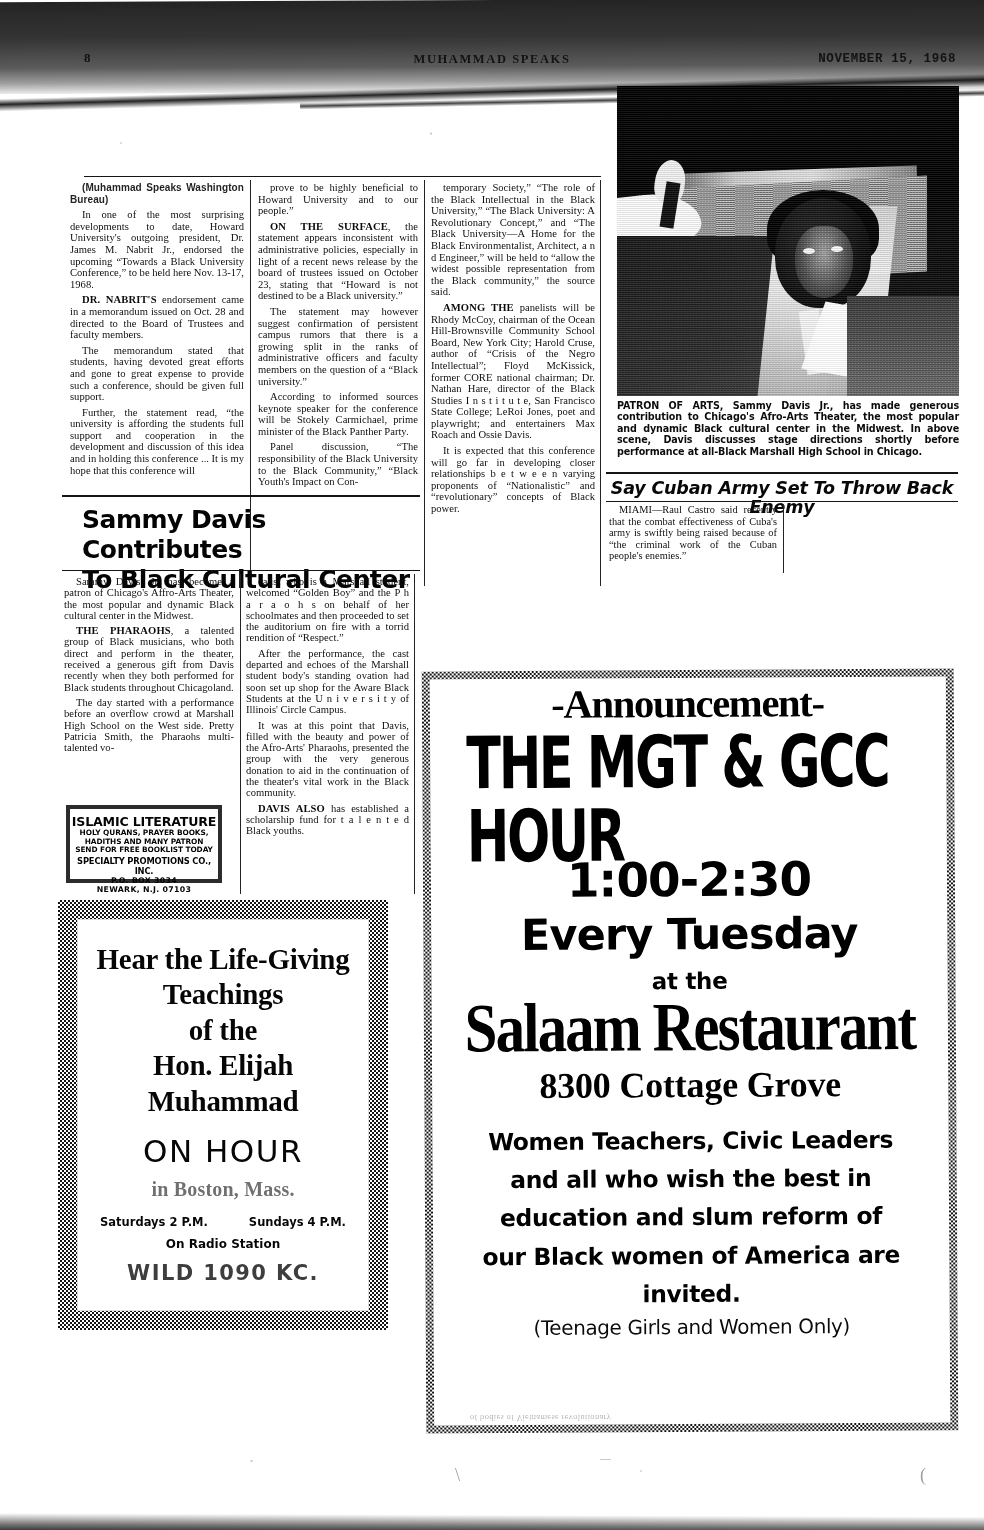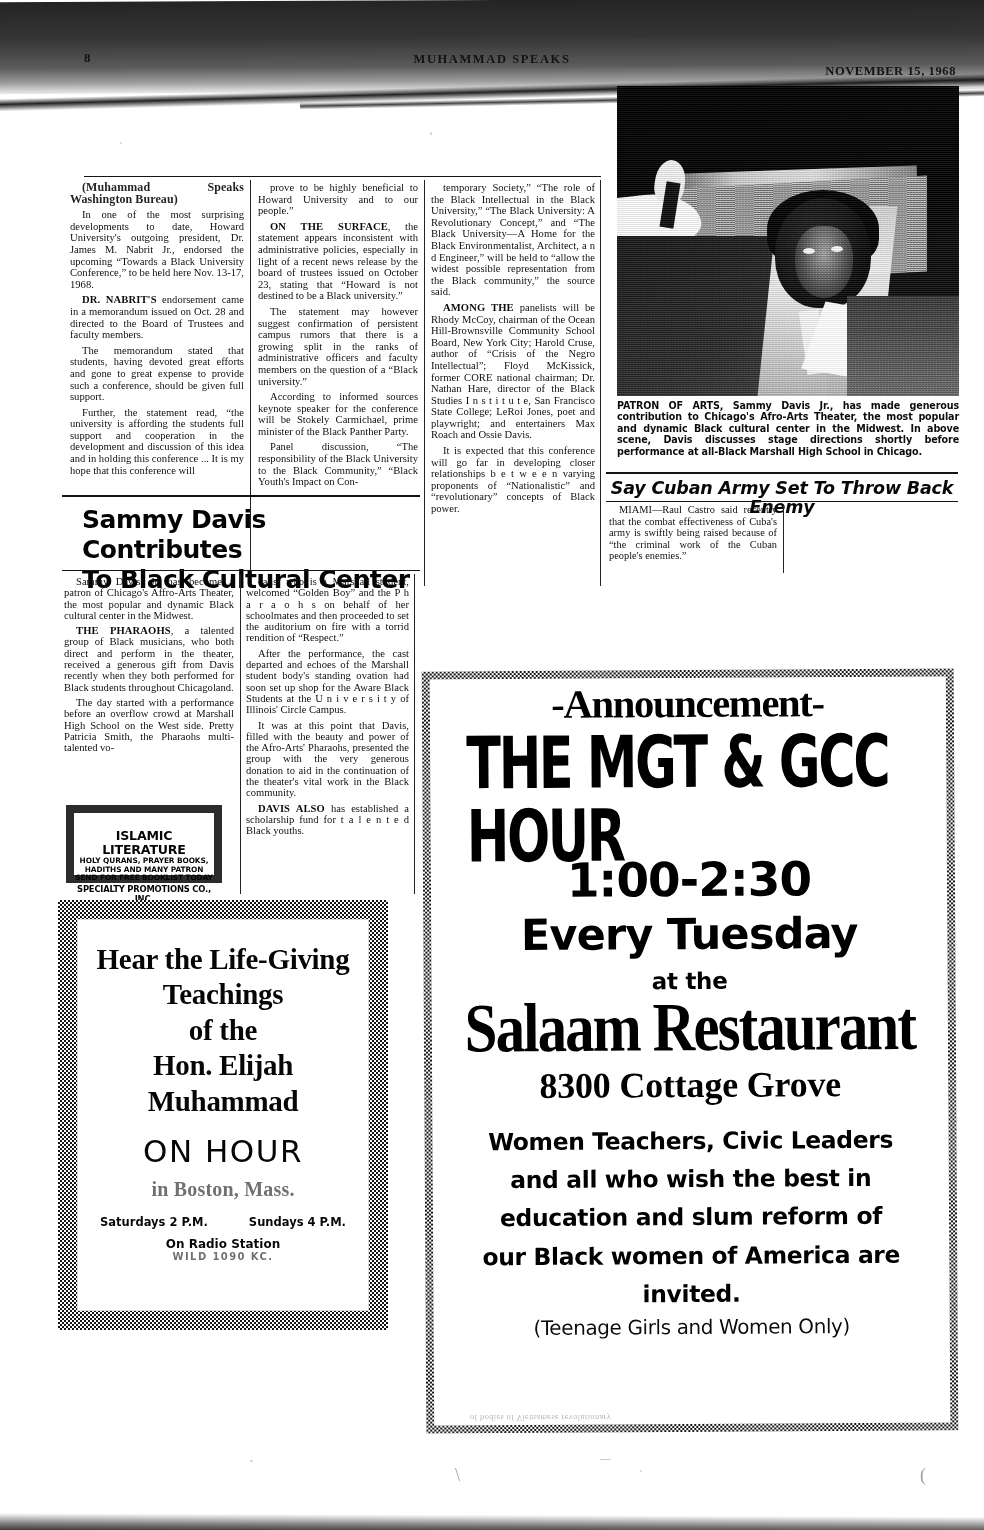--- a/index.html
+++ b/index.html
@@ -42,22 +42,22 @@
   .folio{
     position:absolute;left:84px;top:50px;font-weight:bold;font-size:13px;
     font-family:"Liberation Serif",serif;color:#1a1a1a;letter-spacing:.5px;
   }
   .paper-name{
     position:absolute;left:0;top:52px;width:984px;text-align:center;
     font-family:"Liberation Serif",serif;font-weight:bold;font-size:12.5px;
     letter-spacing:1.6px;color:#1b1b1b;
   }
   .issue-date{
-    position:absolute;right:28px;top:64px;
-    font-family:Liberation Serif, serif;font-weight:bold;font-size:12.5px;
+    position:absolute;right:28px;top:52px;
+    font-family:Liberation Mono, monospace;font-weight:bold;font-size:12.5px;
     letter-spacing:.6px;color:#1b1b1b;
   }
 
   
   .hl-main{
     position:absolute;left:86px;top:70px;width:512px;
     font-family:"DejaVu Sans",sans-serif;
     font-weight:bold;font-size:27.5px;line-height:1.16;
     letter-spacing:-0.4px;color:#0d0d0d;
   }
@@ -86,21 +86,21 @@
     font-family:"Liberation Serif",serif;
     font-size:10.6px;line-height:11.6px;
     text-align:justify;
     color:#141414;
     hyphens:none;
     word-spacing:-0.1px;
   }
   .col p{margin:0 0 4px 0;text-indent:12px;}
   .col .lead{font-weight:bold;letter-spacing:.1px;}
   .credit{
-    font-family:Liberation Serif, serif;font-size:12px;
+    font-family:Liberation Sans, sans-serif;font-size:10px;
     letter-spacing:.1px;font-weight:600;color:#2a2a2a;
     margin:0 0 1px 0;text-indent:0;
   }
   .tight{line-height:11.3px;}
 
   
   .photo{
     position:absolute;left:617px;top:86px;width:342px;height:310px;
     background:#0a0a0a;overflow:hidden;
   }
@@ -154,23 +154,23 @@
   
   .cuba-col{
     position:absolute;font-family:"Liberation Serif",serif;
     font-size:10.4px;line-height:11.5px;text-align:justify;color:#141414;
   }
   .cuba-col p{margin:0;text-indent:10px;}
 
   
   .isl-ad{
     position:absolute;left:66px;top:805px;width:156px;height:78px;
-    border:8px solid #7f1d1d;background:#fff;
+    border:4px solid #7f1d1d;background:#fff;
     text-align:center;font-family:"DejaVu Sans",sans-serif;color:#0d0d0d;
-    padding-top:16px;box-sizing:border-box;
+    padding-top:6px;box-sizing:border-box;
   }
   .isl-t{font-size:12.6px;font-weight:bold;letter-spacing:-.2px;line-height:14px;}
   .isl-s{font-size:7.4px;font-weight:bold;letter-spacing:-.1px;line-height:8.6px;}
   .isl-c{font-size:8.4px;font-weight:bold;letter-spacing:-.2px;line-height:10px;margin-top:1px;}
   .isl-a{font-size:7.8px;font-weight:bold;letter-spacing:.3px;line-height:9px;}
 
   
   .radio-ad{
     position:absolute;left:58px;top:900px;width:330px;height:430px;
     background:#fff;box-sizing:border-box;
@@ -201,22 +201,22 @@
   }
   .radio-times{
     width:100%;display:flex;justify-content:space-between;
     padding:0 22px;box-sizing:border-box;margin-top:14px;
     font-family:"DejaVu Sans",sans-serif;font-weight:bold;font-size:11.5px;color:#101010;
   }
   .radio-station{
     font-family:"DejaVu Sans",sans-serif;font-weight:bold;font-size:12px;margin-top:8px;color:#101010;
   }
   .radio-call{
-    font-family:"DejaVu Sans",sans-serif;font-weight:bold;font-size:10px;
-    letter-spacing:1.4px;color:#ec4899;
+    font-family:"DejaVu Sans",sans-serif;font-weight:bold;font-size:21px;
+    letter-spacing:1.4px;margin-top:10px;color:#14532d;
   }
 
   
   .ann-ad{
     position:absolute;left:424px;top:670px;width:532px;height:762px;
     box-sizing:border-box;padding:9px;
     transform:rotate(-0.35deg);
   }
   .ann-inner{
     position:absolute;inset:8px;background:#ffffff;

